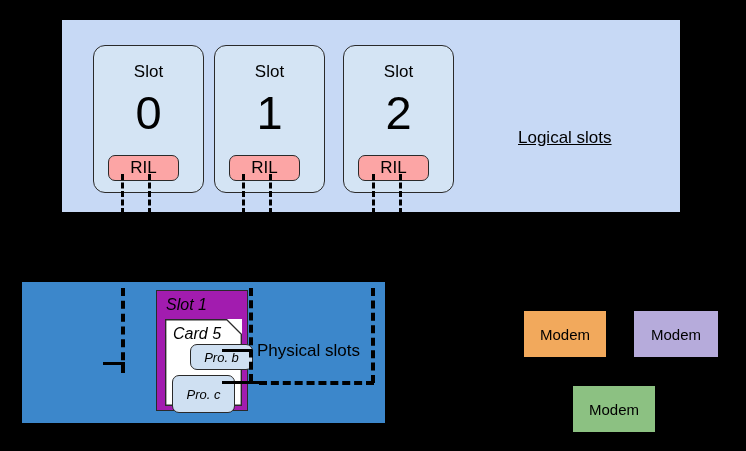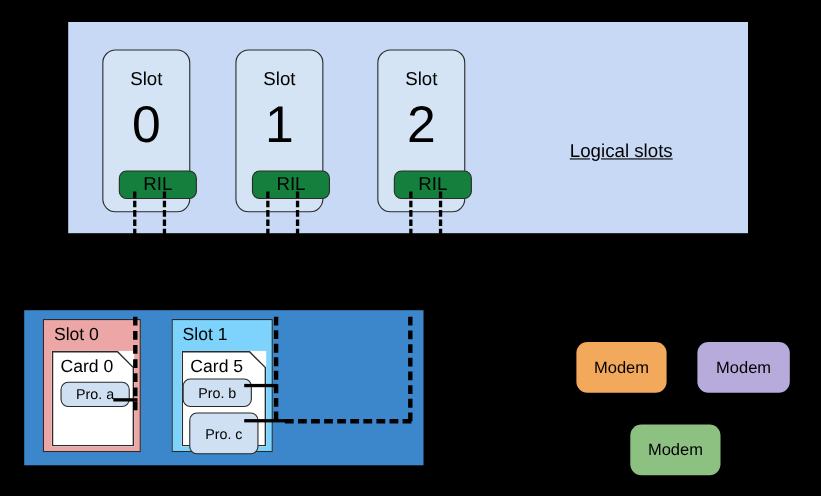--- a/index.html
+++ b/index.html
@@ -23,21 +23,21 @@
     left: 62px;
     top: 20px;
     width: 618px;
     height: 192px;
     background: #c7d9f5;
   }
 
   .logical-slot {
     position: absolute;
     top: 25px;
-    width: 80px;
+    width: 111px;
     height: 148px;
     background: #d4e4f4;
     border: 1.4px solid #2a2a2a;
     border-radius: 12px;
     box-sizing: border-box;
   }
   .logical-slot .slot-word {
     position: absolute;
     left: 0;
     right: 0;
@@ -54,21 +54,21 @@
     text-align: center;
     font-size: 47px;
     line-height: 58px;
   }
   .ril-box {
     position: absolute;
     left: 14px;
     bottom: 11px;
     width: 71px;
     height: 26px;
-    background: #15803d;
+    background: #fca5a5;
     border: 1.4px solid #2a2a2a;
     border-radius: 7px;
     box-sizing: border-box;
     display: flex;
     align-items: center;
     justify-content: center;
     font-size: 17px;
   }
 
   .logical-label {
@@ -115,21 +115,22 @@
     top: 8px;
     width: 89px;
     height: 121px;
     background: #eda6a6;
   }
   .phys-slot-1 {
     left: 134px;
     top: 8px;
     width: 92px;
     height: 121px;
-    background: #7dd3fc;
+    background: #a21caf;
+    font-style: italic;
   }
 
   
   .card {
     position: absolute;
     background: #ffffff;
     box-sizing: border-box;
   }
   .card .card-body {
     position: absolute;
@@ -196,21 +197,21 @@
   .hline {
     position: absolute;
     height: 0;
     border-top: 4px dashed #000000;
     z-index: 4;
   }
 
   
   .modem {
     position: absolute;
-    border-radius: 10px;
+    border-radius: 0;
     display: flex;
     align-items: center;
     justify-content: center;
     font-size: 15px;
     box-sizing: border-box;
   }
 </style>
 </head>
 <body>
 
@@ -241,43 +242,35 @@
 
   <div class="stub" style="left:121px; top:174px; height:40px;"></div>
   <div class="stub" style="left:148px; top:174px; height:40px;"></div>
   <div class="stub" style="left:242px; top:174px; height:40px;"></div>
   <div class="stub" style="left:269px; top:174px; height:40px;"></div>
   <div class="stub" style="left:372px; top:174px; height:40px;"></div>
   <div class="stub" style="left:399px; top:174px; height:40px;"></div>
 
   <div class="physical-container">
 
-    <div class="phys-slot phys-slot-0">
-      <div class="phys-slot-label">Slot 0</div>
-      <div class="card card-0">
-        <div class="card-body"></div>
-        <div class="card-fill"></div>
-        <div class="card-label">Card 0</div>
-        <div class="pro-box" style="left:8px; top:28px; width:63px; height:23px;">Pro. a</div>
-      </div>
-    </div>
 
     <div class="phys-slot phys-slot-1">
       <div class="phys-slot-label">Slot 1</div>
       <div class="card card-2">
         <div class="card-body"></div>
         <div class="card-fill"></div>
         <div class="card-label">Card 5</div>
-        <div class="pro-box" style="left:1px; top:25px; width:63px; height:26px;">Pro. b</div>
+        <div class="pro-box" style="left:25px; top:25px; width:63px; height:26px;">Pro. b</div>
         <div class="pro-box" style="left:7px; top:56px; width:63px; height:38px;">Pro. c</div>
       </div>
     </div>
 
   </div>
 
+  <div class="phys-label">Physical slots</div>
 
   <div class="connector" style="left:103px; top:362px; width:22px;"></div>
   <div class="connector" style="left:222px; top:349px; width:30px;"></div>
   <div class="connector" style="left:222px; top:381px; width:40px;"></div>
 
   <div class="vline" style="left:121px; top:288px; height:85px;"></div>
   <div class="vline" style="left:249px; top:288px; height:94px;"></div>
   <div class="vline" style="left:371px; top:288px; height:95px;"></div>
   <div class="hline" style="left:259px; top:381px; width:115px;"></div>
 

